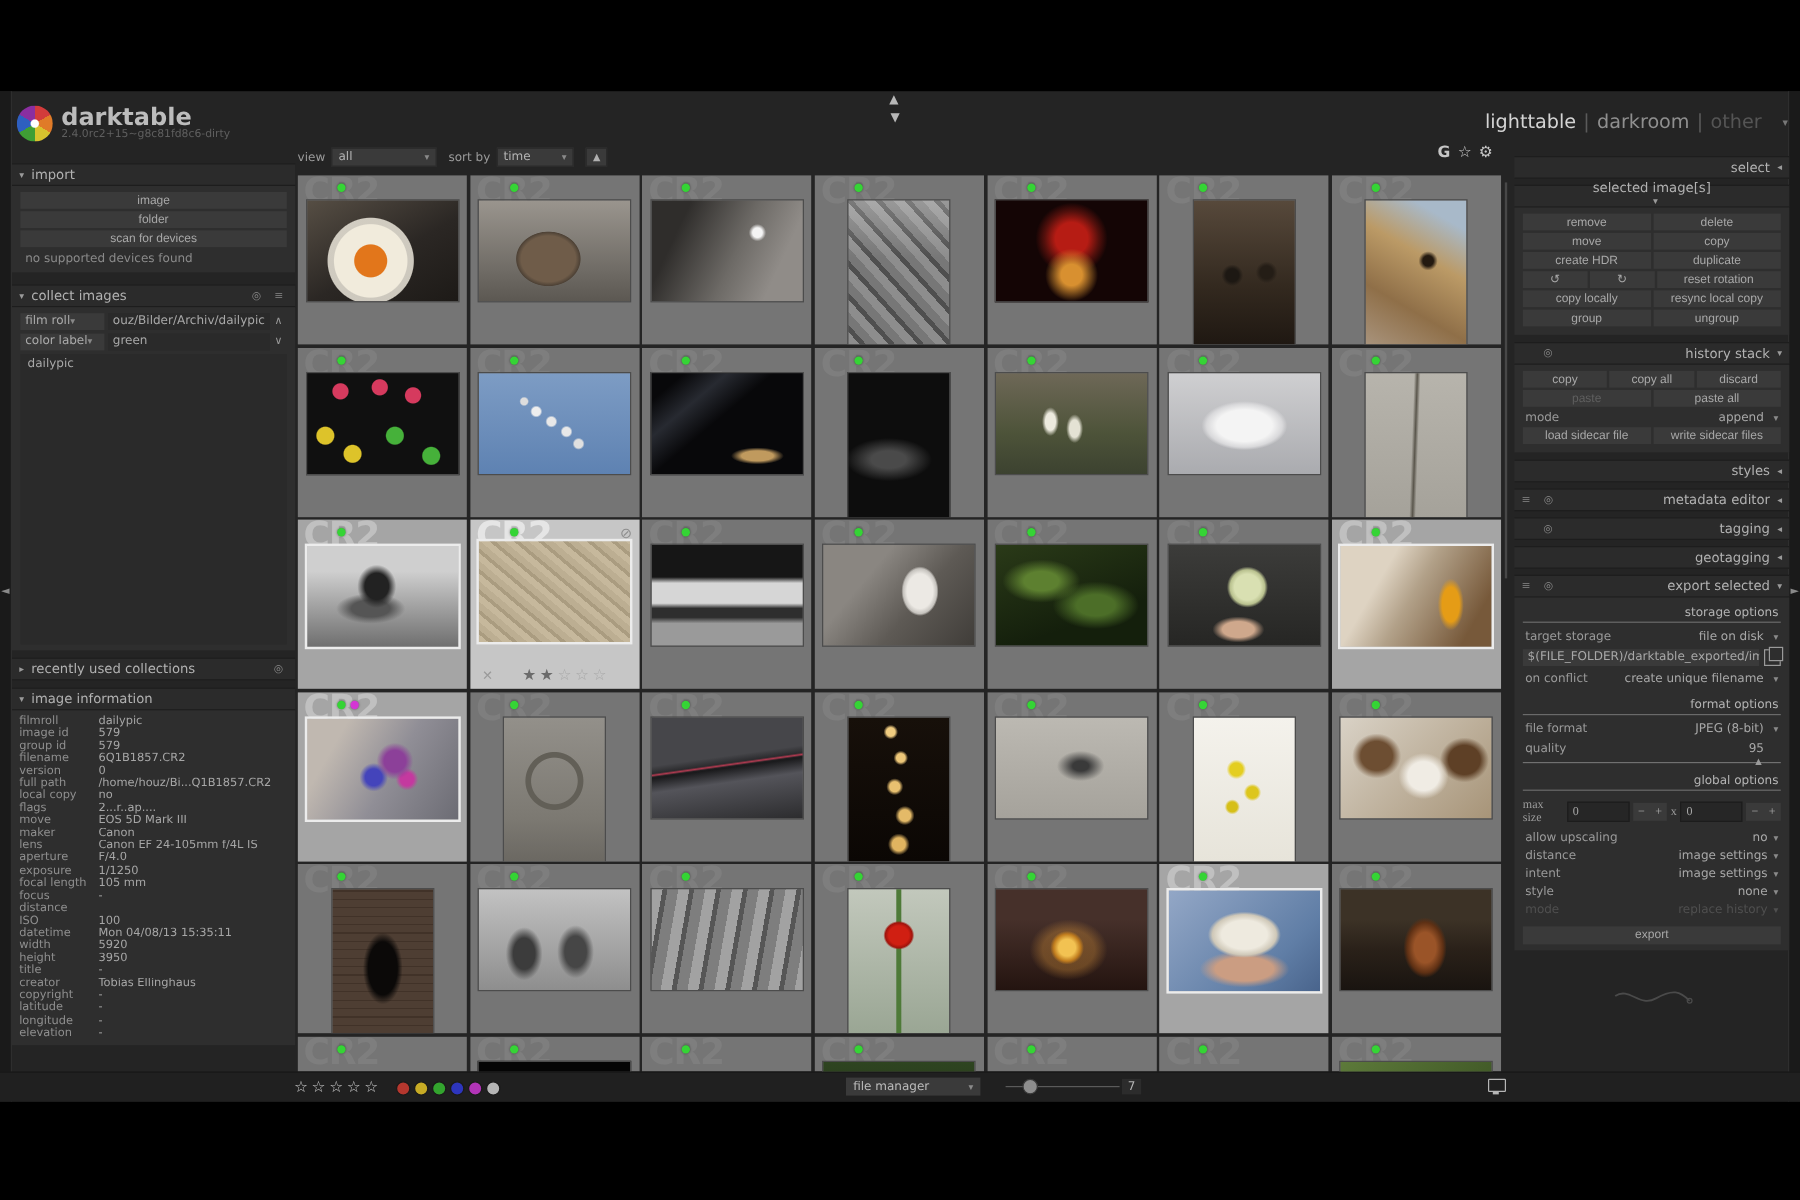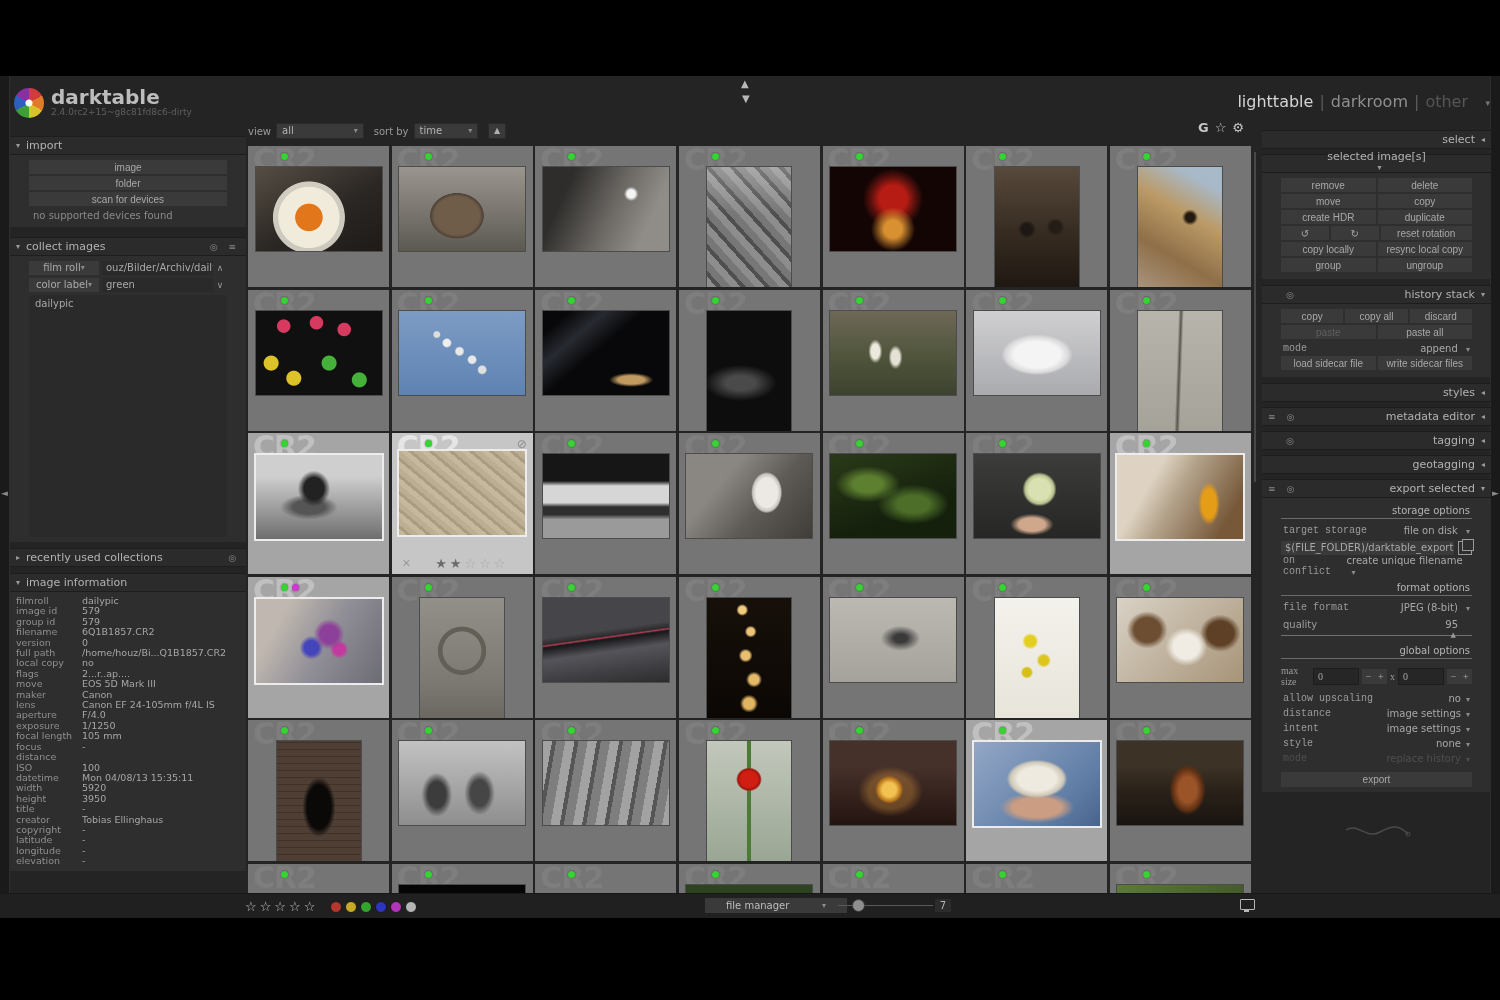--- a/index.html
+++ b/index.html
@@ -35,44 +35,44 @@
   
   .panel{position:absolute;top:46px;bottom:0;}
   #left-panel{left:10px;width:236px;}
   #right-panel{left:1262px;width:229px;}
   .sec-head{height:17px;display:flex;align-items:center;background:#2b2b2b;border-top:1px solid #1d1d1d;border-bottom:1px solid #1d1d1d;padding:0 6px;color:#b2b2b2;font-size:11px;cursor:pointer;}
   .sec-head .tri{font-size:8px;color:#9a9a9a;margin-right:6px;}
   .sec-head.right-align{justify-content:flex-end;}
   .sec-head.right-align .tri{margin:0 0 0 6px;}
   .sec-head .mini-icons{margin-right:auto;color:#8a8a8a;font-size:9px;letter-spacing:4px;}
   .sec-head .mini-icons.lead{margin-right:0;margin-left:auto;}
-  .sec-body{background:#2e2e2e;padding:5px 19px;}
+  .sec-body{background:#2e2e2e;padding:5px 7px;}
   .flat-btn{background:#3a3a3a;color:#a8a8a8;text-align:center;height:14px;line-height:14px;font-size:10px;cursor:pointer;border:0;}
   .flourish{display:block;margin:28px auto 0;}
   
   #import-body .flat-btn{display:block;width:100%;margin-bottom:2px;}
   #import-note{color:#8a8a8a;padding:2px 4px 1px;}
   .rule-row{display:flex;align-items:center;margin-bottom:3px;}
-  .rule-field{background:#3a3a3a;height:14px;line-height:14px;padding:0 4px;width:62px;display:flex;justify-content:center;color:#aaa;}
+  .rule-field{background:#3a3a3a;height:14px;line-height:14px;padding:0 4px;width:62px;display:flex;justify-content:flex-start;color:#aaa;}
   .rule-field .caret{font-size:8px;color:#888;}
   .rule-value{background:#2a2a2a;height:14px;line-height:14px;flex:1;margin-left:3px;padding:0 4px;color:#a8a8a8;white-space:nowrap;overflow:hidden;}
   .rule-chevron{width:14px;text-align:center;color:#9a9a9a;font-size:9px;}
   #collect-results{background:#2a2a2a;margin-top:2px;height:238px;padding:2px 0;}
   #collect-results .res{padding:1px 6px;color:#a8a8a8;}
   #info-body{padding:4px 6px;}
   .info-row{display:flex;line-height:10.4px;font-size:9.5px;}
   .info-row .k{width:66px;color:#8f8f8f;flex:none;}
   .info-row .v{color:#a6a6a6;white-space:nowrap;overflow:hidden;}
   
   .btn-row{display:flex;margin-bottom:2px;gap:2px;}
   .btn-row .flat-btn{flex:1;}
   .btn-row .flat-btn.small{flex:0 0 25%;}
   .btn-row .flat-btn.dim{color:#5f5f5f;}
   .kv-row{display:flex;justify-content:space-between;align-items:center;height:15px;padding:0 2px;}
-  .kv-row .k{color:#9a9a9a;font-family:Liberation Mono, monospace;}
+  .kv-row .k{color:#9a9a9a;}
   .kv-row .val{color:#a8a8a8;}
   .kv-row .caret{color:#8a8a8a;font-size:8px;margin-left:5px;}
   .kv-row.dim .k,.kv-row.dim .val,.kv-row.dim .caret{color:#4f4f4f;}
   .grp-head{text-align:right;color:#b4b4b4;border-bottom:1px solid #6a6a6a;padding:9px 2px 2px;margin-bottom:4px;}
   #path-row{display:flex;align-items:center;margin:3px 0;}
   #path-input{background:#3a3a3a;height:14px;line-height:14px;flex:1;padding:0 4px;color:#a8a8a8;white-space:nowrap;overflow:hidden;}
   #path-icon{width:12px;height:12px;border:1px solid #9a9a9a;margin-left:4px;position:relative;}
   #path-icon:before{content:"";position:absolute;left:3px;top:-3px;width:10px;height:10px;border:1px solid #9a9a9a;background:#2e2e2e;}
   #quality-row{position:relative;height:18px;margin-top:2px;border-bottom:1px solid #707070;}
   #quality-row .k{position:absolute;left:2px;top:2px;}
@@ -144,21 +144,21 @@
   .th-shell{background:radial-gradient(ellipse 38px 24px at 50% 44%,#eeeadf 0 50%,#cfc8b8 70%,transparent 80%),radial-gradient(ellipse 44px 18px at 50% 78%,#cb9d82 0 55%,transparent 85%),linear-gradient(135deg,#93a7c6,#607ea6 70%,#49648c);}
   .th-nightarch{background:radial-gradient(ellipse 20px 28px at 56% 58%,#9a5428 0 45%,#5e3014 75%,transparent 90%),linear-gradient(180deg,#3c3226 0 30%,#2a2119 60%,#191410);}
   .th-bwface{background:radial-gradient(ellipse 34px 40px at 50% 100%,#cfcfcf 0 50%,#8a8a8a 75%,transparent 90%),#050505;}
   .th-grass{background:linear-gradient(180deg,#2e4420,#1c2c12);}
   .th-leaf{background:linear-gradient(135deg,#5d7a3a,#33491e);}
   
   #bottom-bar{position:absolute;left:0;right:0;bottom:0;height:24px;background:#202020;border-top:1px solid #181818;}
   #rating-stars{position:absolute;left:245px;top:5px;font-size:13px;letter-spacing:3px;color:#c4c4c4;}
   #label-dots{position:absolute;left:330px;top:7px;display:flex;gap:3px;}
   #label-dots .bdot{width:10px;height:10px;border-radius:50%;border:1px solid #1a1a1a;}
-  #zoom-select{position:absolute;left:705px;top:4px;width:100px;background:#3a3a3a;height:15px;line-height:15px;display:flex;justify-content:space-between;padding:0 21px;color:#bcbcbc;}
+  #zoom-select{position:absolute;left:705px;top:4px;width:100px;background:#3a3a3a;height:15px;line-height:15px;display:flex;justify-content:space-between;padding:0 6px;color:#bcbcbc;}
   #zoom-select .caret{color:#8a8a8a;font-size:8px;}
   #zoom-slider{position:absolute;left:838px;top:11px;width:95px;height:1px;background:#5a5a5a;}
   #zoom-knob{position:absolute;left:14px;top:-6px;width:11px;height:11px;border-radius:50%;background:#8e8e8e;border:1px solid #3a3a3a;}
   #zoom-value{position:absolute;left:935px;top:5px;width:16px;height:13px;background:#2c2c2c;color:#b4b4b4;text-align:center;line-height:13px;}
   #display-icon{position:absolute;left:1240px;top:5px;width:13px;height:9px;border:1px solid #b6b6b6;border-radius:1px;}
   #display-icon:after{content:"";position:absolute;left:3px;top:10px;width:5px;height:2px;background:#b6b6b6;}
   #bottom-collapse{position:absolute;left:742px;top:17px;color:#b8b8b8;font-size:10px;z-index:5;}
 </style>
 </head>
 <body>

